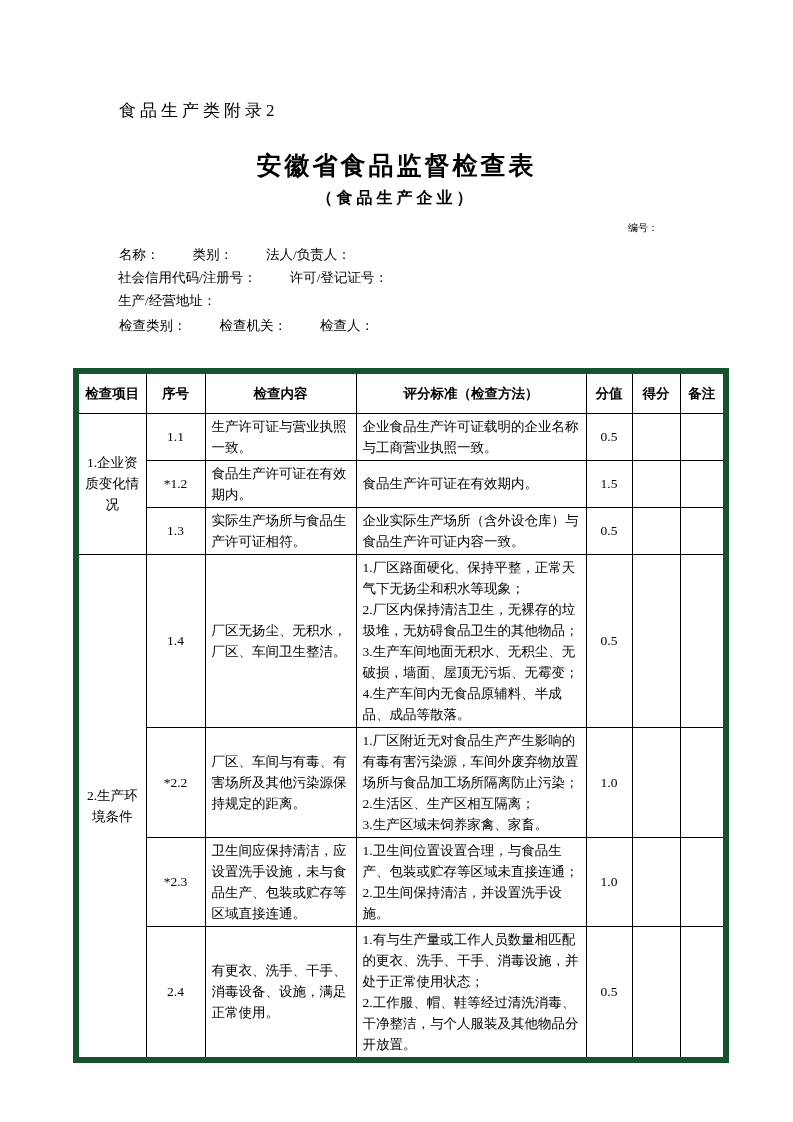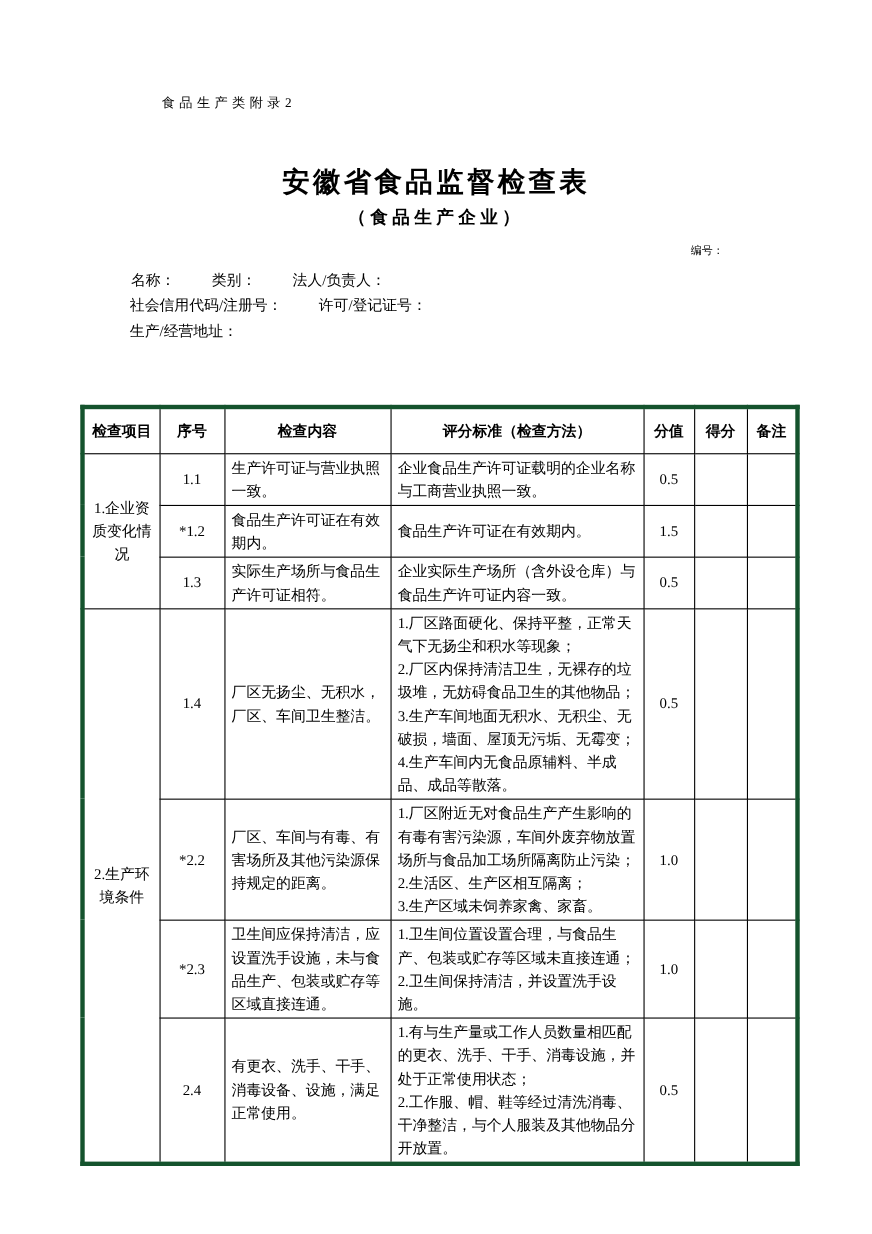--- a/index.html
+++ b/index.html
@@ -6,22 +6,22 @@
   body { background:#ffffff; }
   .page {
     position:relative;
     width:793px; height:1122px;
     background:#ffffff;
     color:#000;
     font-family:"Liberation Serif","DejaVu Serif",serif;
     overflow:hidden;
   }
   .appendix {
-    position:absolute; left:119px; top:85px;
-    font-size:12px; letter-spacing:4px;margin-left:28px;
+    position:absolute; left:119px; top:99px;
+    font-size:17px; letter-spacing:4px;
   }
   .doc-title {
     position:absolute; left:0; top:149px; width:100%;
     text-align:center; font-size:25px; font-weight:bold; letter-spacing:3px;
   }
   .doc-subtitle {
     position:absolute; left:0; top:188px; width:100%;
     text-align:center; font-size:16px; font-weight:bold; letter-spacing:4px;
   }
   .doc-number {
@@ -36,21 +36,21 @@
   .info-line-1 { top:246px; left:119px; }
   .info-line-2 { top:269px; }
   .info-line-3 { top:292px;justify-content:center; }
   .info-line-4 { top:317px; left:119px; }
 
   table.inspection {
     position:absolute; left:73px; top:368px;
     width:650px;
     border-collapse:collapse; table-layout:fixed;
     font-size:13.5px;
-    border:4px solid #14532d;
+    border:6px solid #14532d;
   }
   table.inspection th, table.inspection td {
     border:1px solid #000;
     padding:2px 6px;
     line-height:21px;
     vertical-align:middle;
     overflow:hidden;
   }
   table.inspection th {
     font-weight:bold; text-align:center; padding:2px 2px;
@@ -77,20 +77,25 @@
     <span>名称：</span>
     <span>类别：</span>
     <span>法人/负责人：</span>
   </div>
   <div class="info-line info-line-2">
     <span>社会信用代码/注册号：</span>
     <span>许可/登记证号：</span>
   </div>
   <div class="info-line info-line-3">
     <span>生产/经营地址：</span>
+  </div>
+  <div class="info-line info-line-4">
+    <span>检查类别：</span>
+    <span>检查机关：</span>
+    <span>检查人：</span>
   </div>
 
   <table class="inspection">
     <colgroup>
       <col style="width:70px">
       <col style="width:59px">
       <col style="width:151px">
       <col style="width:230px">
       <col style="width:46px">
       <col style="width:48px">

